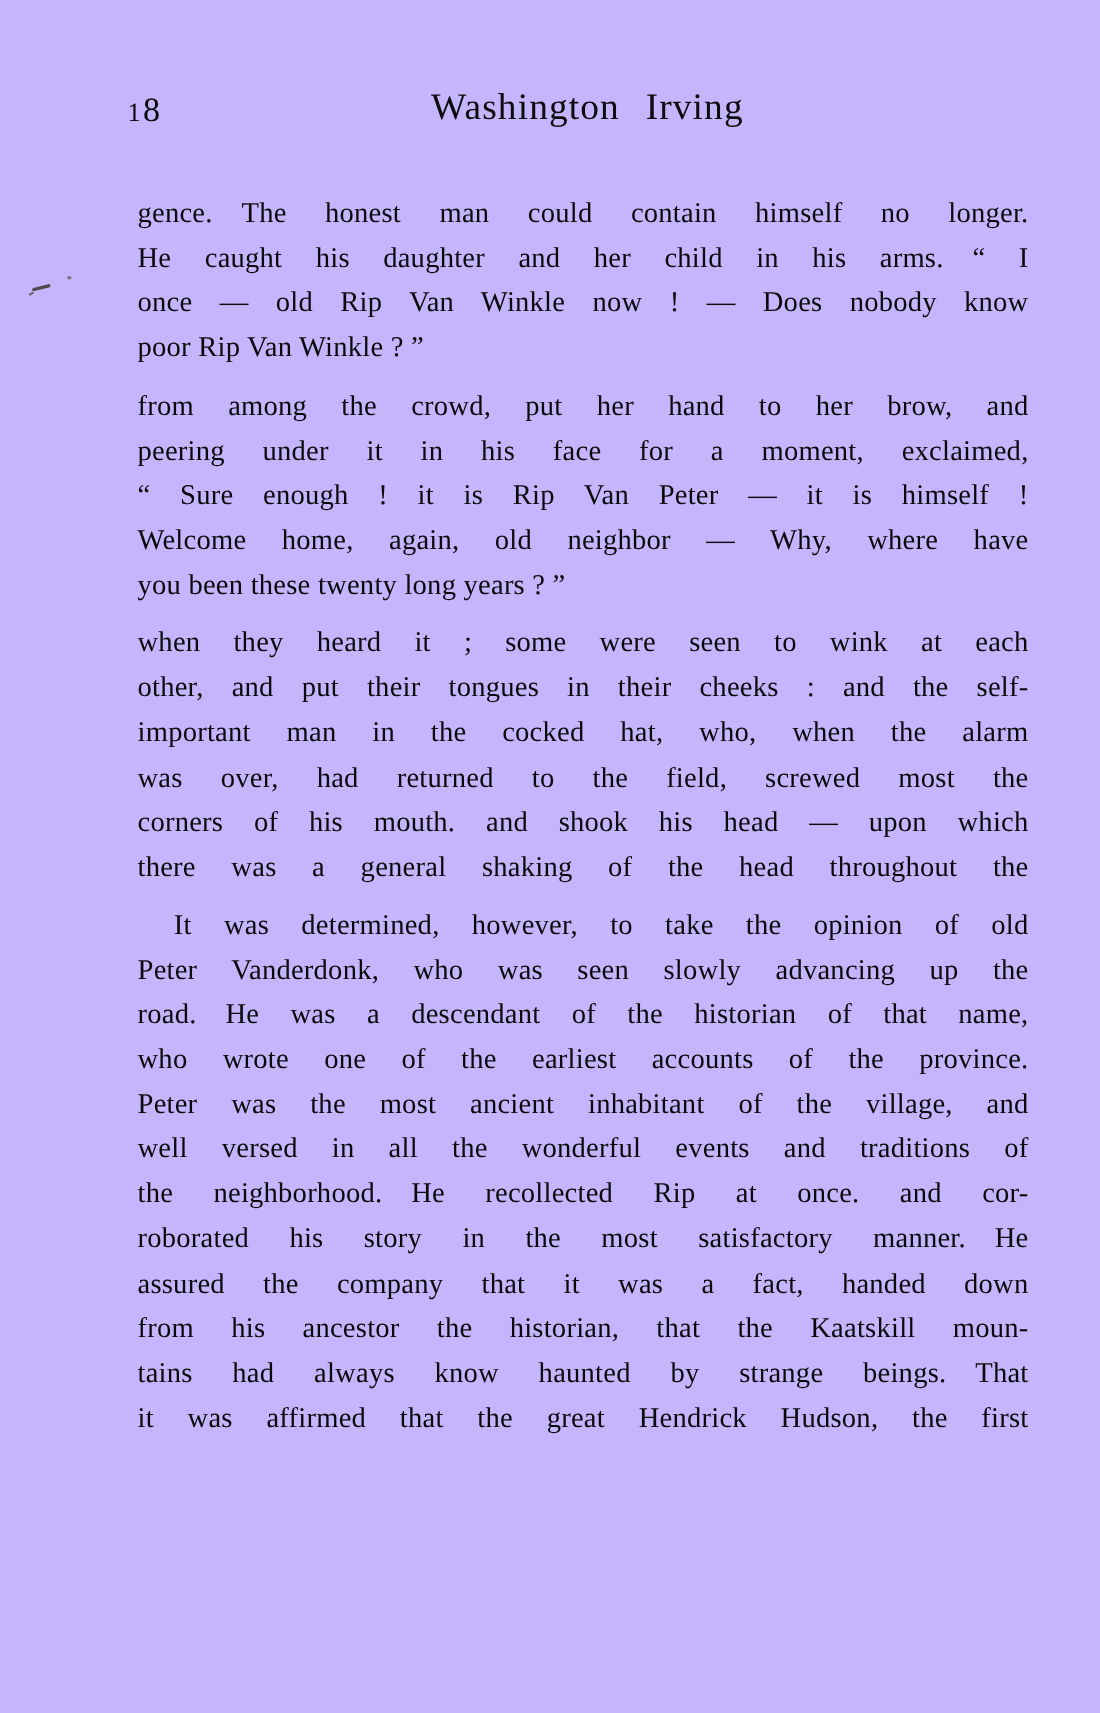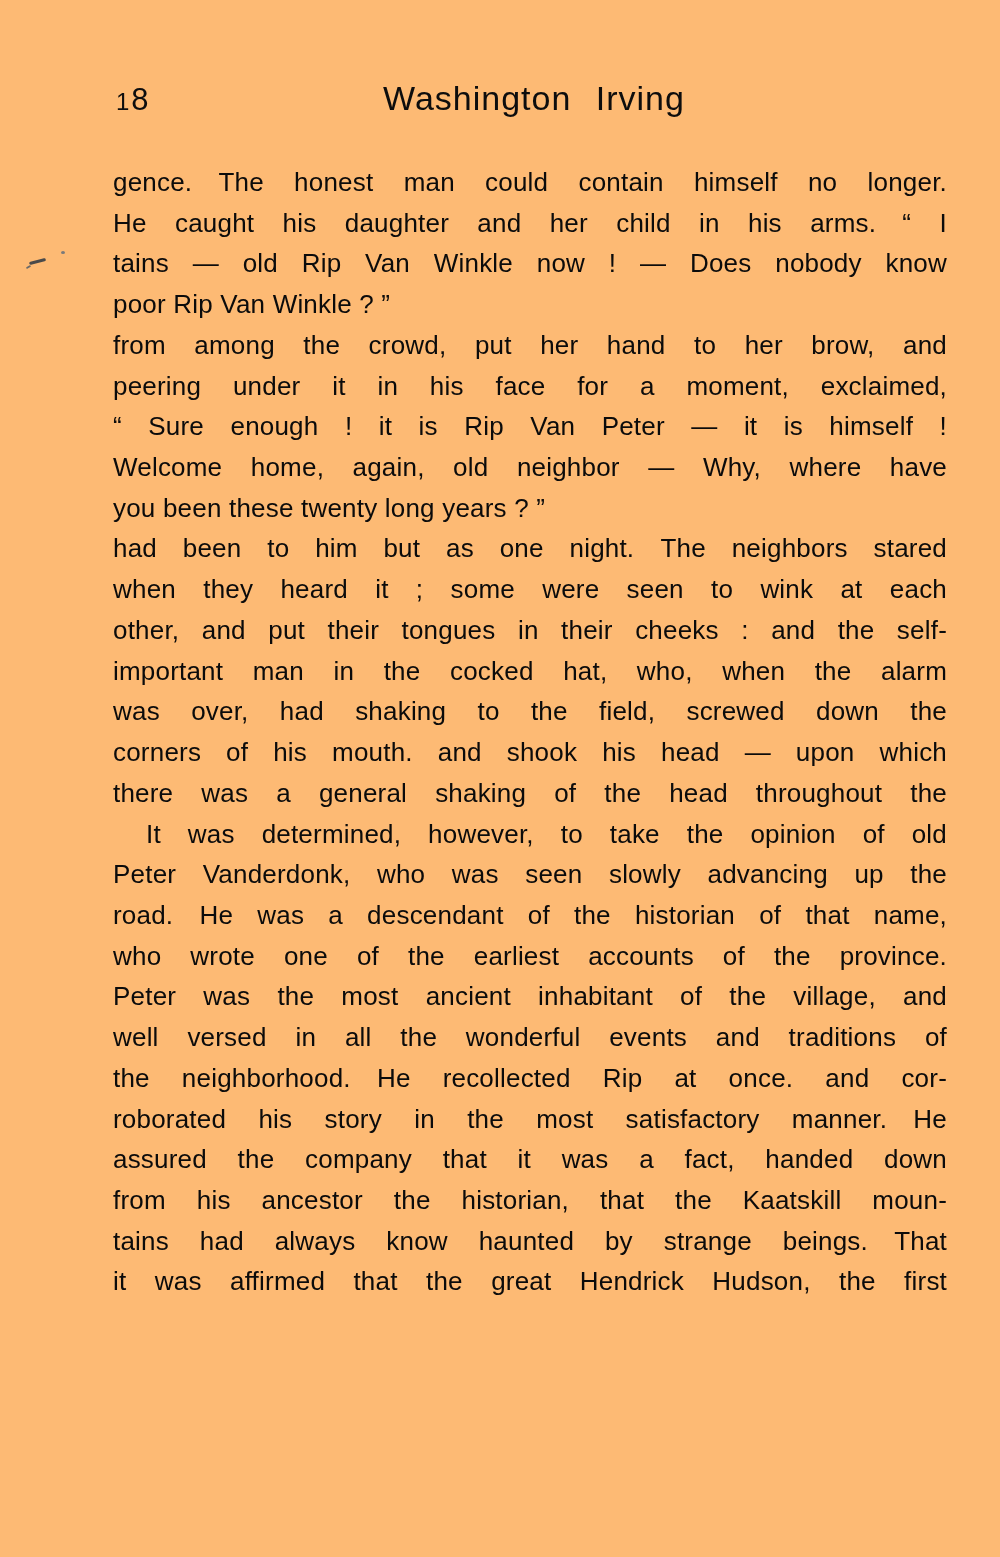--- a/index.html
+++ b/index.html
@@ -4,23 +4,23 @@
 <style>
   html, body {
     margin: 0;
     padding: 0;
     background: #ffffff;
   }
   .scan-page {
     position: relative;
     width: 1000px;
     height: 1557px;
-    background: #fdba74;
+    background: #c4b5fd;
     color: #0b0b0b;
-    font-family: Liberation Sans, sans-serif;
+    font-family: Liberation Serif, serif;
     overflow: hidden;
   }
   
   .page-number {
     position: absolute;
     left: 116px;
     top: 82px;
     font-size: 31px;
     line-height: 36px;
     letter-spacing: 2px;
@@ -46,21 +46,21 @@
     color: #0d0d0d;
   }
   
   .body-text {
     position: absolute;
     left: 113px;
     top: 162px;
     width: 834px;
   }
   .paragraph {
-    margin: 0;
+    margin: 12px;
     padding: 0;
   }
   .line {
     font-size: 26px;
     line-height: 40.72px;
     height: 40.72px;
     letter-spacing: 0.2px;
     text-align: justify;
     text-align-last: justify;
     text-justify: inter-word;
@@ -113,36 +113,35 @@
   <h1 class="running-title">Washington Irving</h1>
 
   <div class="pencil-stroke"></div>
   <div class="pencil-stroke-tail"></div>
   <div class="pencil-dot"></div>
 
   <div class="body-text">
       <div class="paragraph">
         <div class="line">gence. The honest man could contain himself no longer.</div>
         <div class="line">He caught his daughter and her child in his arms. “ I</div>
-        <div class="line">tains — old Rip Van Winkle now ! — Does nobody know</div>
+        <div class="line">once — old Rip Van Winkle now ! — Does nobody know</div>
         <div class="line lastline">poor Rip Van Winkle ? ”</div>
       </div>
       <div class="paragraph">
         <div class="line">from among the crowd, put her hand to her brow, and</div>
         <div class="line">peering under it in his face for a moment, exclaimed,</div>
         <div class="line">“ Sure enough ! it is Rip Van Peter — it is himself !</div>
         <div class="line">Welcome home, again, old neighbor — Why, where have</div>
         <div class="line lastline">you been these twenty long years ? ”</div>
       </div>
       <div class="paragraph">
-        <div class="line">had been to him but as one night. The neighbors stared</div>
         <div class="line">when they heard it ; some were seen to wink at each</div>
         <div class="line">other, and put their tongues in their cheeks : and the self-</div>
         <div class="line">important man in the cocked hat, who, when the alarm</div>
-        <div class="line">was over, had shaking to the field, screwed down the</div>
+        <div class="line">was over, had returned to the field, screwed most the</div>
         <div class="line">corners of his mouth. and shook his head — upon which</div>
         <div class="line">there was a general shaking of the head throughout the</div>
       </div>
       <div class="paragraph">
         <div class="line indent">It was determined, however, to take the opinion of old</div>
         <div class="line">Peter Vanderdonk, who was seen slowly advancing up the</div>
         <div class="line">road. He was a descendant of the historian of that name,</div>
         <div class="line">who wrote one of the earliest accounts of the province.</div>
         <div class="line">Peter was the most ancient inhabitant of the village, and</div>
         <div class="line">well versed in all the wonderful events and traditions of</div>

